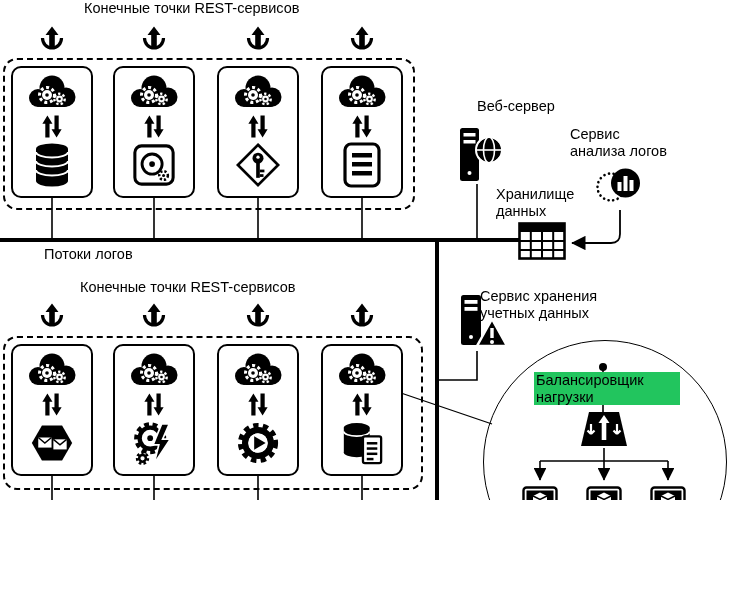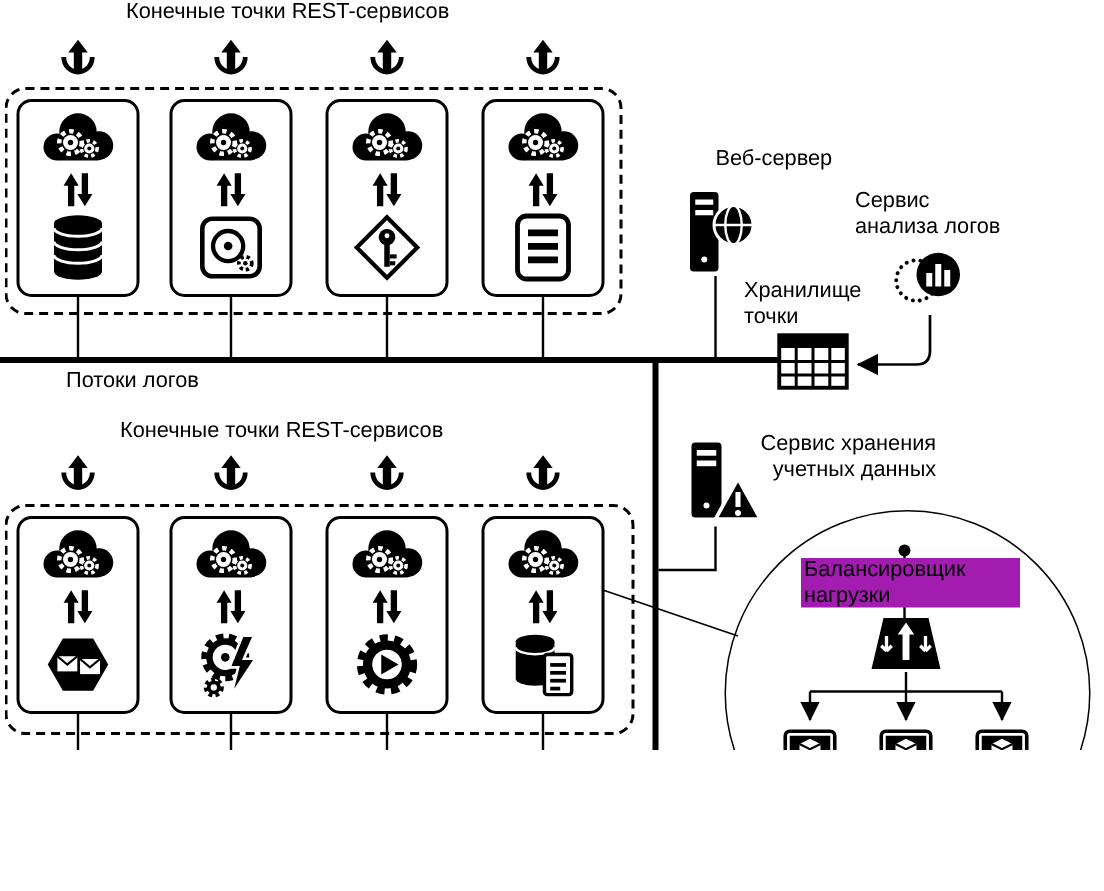--- a/index.html
+++ b/index.html
@@ -23,21 +23,21 @@
   .icon.abs { position:absolute; z-index:2; }
   .lbl {
     position:absolute; z-index:3; font-size:14.5px; line-height:1.15;
     white-space:pre-line; color:#000;
   }
   .lbl.center { text-align:left; }
   .big-circle {
     position:absolute; left:483px; top:340px; width:244px; height:244px;
     border:1.6px solid #000; border-radius:50%; box-sizing:border-box; z-index:1;
   }
-  .lbl.bg { background:#a21caf; padding:0 2px; }
+  .lbl.bg { background:#22c55e; padding:0 2px; }
 </style>
 </head>
 <body>
 
 <div id="stage">
 
   <svg class="wires" width="736" height="594" viewBox="0 0 736 594">
     <defs>
       <marker id="ah" markerWidth="9" markerHeight="8" refX="7.5" refY="4" orient="auto">
         <path d="M0 0 L8 4 L0 8 Z" fill="#000"></path>
@@ -71,22 +71,22 @@
     <line x1="668" y1="461" x2="668" y2="480" stroke="#000" stroke-width="1.6" marker-end="url(#ah)"></line>
   </svg>
 
   <div class="lbl" style="left:84px; top:0px;">Конечные точки REST-сервисов</div>
   <div class="lbl" style="left:80px; top:279px;">Конечные точки REST-сервисов</div>
   <div class="lbl" style="left:44px; top:246px;">Потоки логов</div>
   <div class="lbl" style="left:477px; top:98px;">Веб-сервер</div>
   <div class="lbl center" style="left:570px; top:126px; width:118px;">Сервис
 анализа логов</div>
   <div class="lbl center" style="left:496px; top:186px; width:82px;">Хранилище
-точки</div>
-  <div class="lbl" style="left:507px; top:288px;text-align:right;">Сервис хранения
+данных</div>
+  <div class="lbl" style="left:480px; top:288px;">Сервис хранения
 учетных данных</div>
   <div class="lbl center bg" style="left:534px; top:372px; width:142px;">Балансировщик
 нагрузки</div>
 
   <div class="dashed" style="left:3px; top:58px; width:412px; height:152px;"></div>
   <div class="dashed" style="left:3px; top:336px; width:420px; height:154px;"></div>
 
   <span class="icon abs" style="left:38px;  top:26px; width:28px; height:30px;">
       <svg viewBox="0 0 28 30">
         <path d="M4.5 12 a9.5 10 0 0 0 19 0" fill="none" stroke="#000" stroke-width="3.2"></path>

